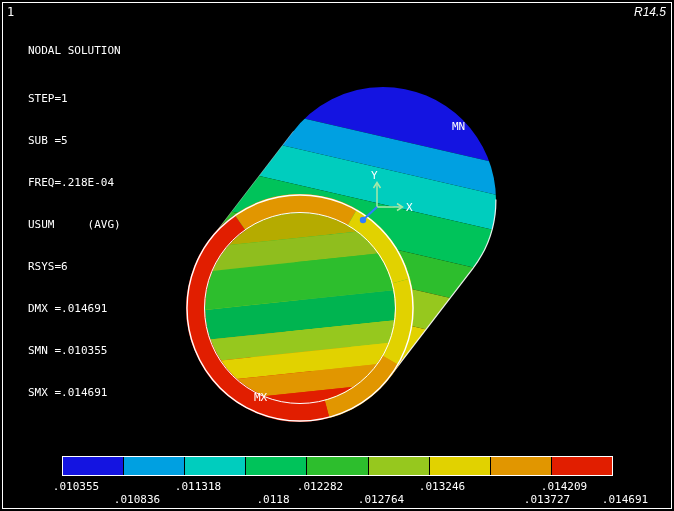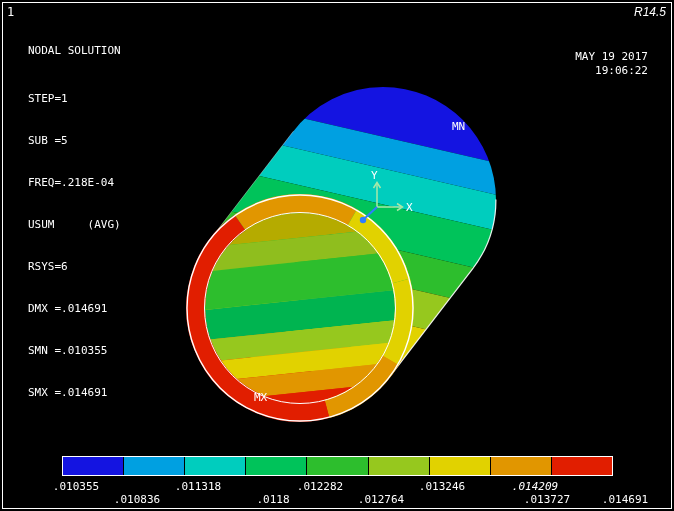--- a/index.html
+++ b/index.html
@@ -107,40 +107,36 @@
     <div>RSYS=6</div>
     <div>DMX =.014691</div>
     <div>SMN =.010355</div>
     <div>SMX =.014691</div>
   </div>
 
   <div class="logo">
     <div class="release">R14.5</div>
   </div>
 
-  <div class="datetime">
-    <div>MAY 19 2017</div>
-    <div>19:06:22</div>
-  </div>
 
   <div class="legend-bar">
     <div class="legend-seg" style="fill: rgb(20, 20, 225); background: rgb(20, 20, 225);"></div>
     <div class="legend-seg" style="fill: rgb(0, 160, 225); background: rgb(0, 160, 225);"></div>
     <div class="legend-seg" style="fill: rgb(0, 205, 190); background: rgb(0, 205, 190);"></div>
     <div class="legend-seg" style="fill: rgb(0, 195, 90); background: rgb(0, 195, 90);"></div>
     <div class="legend-seg" style="fill: rgb(45, 190, 45); background: rgb(45, 190, 45);"></div>
     <div class="legend-seg" style="fill: rgb(150, 200, 30); background: rgb(150, 200, 30);"></div>
     <div class="legend-seg" style="fill: rgb(225, 210, 0); background: rgb(225, 210, 0);"></div>
     <div class="legend-seg" style="fill: rgb(225, 150, 0); background: rgb(225, 150, 0);"></div>
     <div class="legend-seg" style="fill: rgb(225, 30, 0); background: rgb(225, 30, 0);"></div>
   </div>
   <span class="legend-val" style="left:76px;top:480px;">.010355</span>
   <span class="legend-val" style="left:137px;top:493px;">.010836</span>
   <span class="legend-val" style="left:198px;top:480px;">.011318</span>
   <span class="legend-val" style="left:273px;top:493px;">.0118</span>
   <span class="legend-val" style="left:320px;top:480px;">.012282</span>
   <span class="legend-val" style="left:381px;top:493px;">.012764</span>
   <span class="legend-val" style="left:442px;top:480px;">.013246</span>
   <span class="legend-val" style="left:503px;top:493px;margin-left:44px;">.013727</span>
-  <span class="legend-val" style="left:535px;top:480px;font-style:italic;">.014209</span>
+  <span class="legend-val" style="left:564px;top:480px;">.014209</span>
   <span class="legend-val" style="left:625px;top:493px;">.014691</span>
 
 </div>
 
 </body></html>

